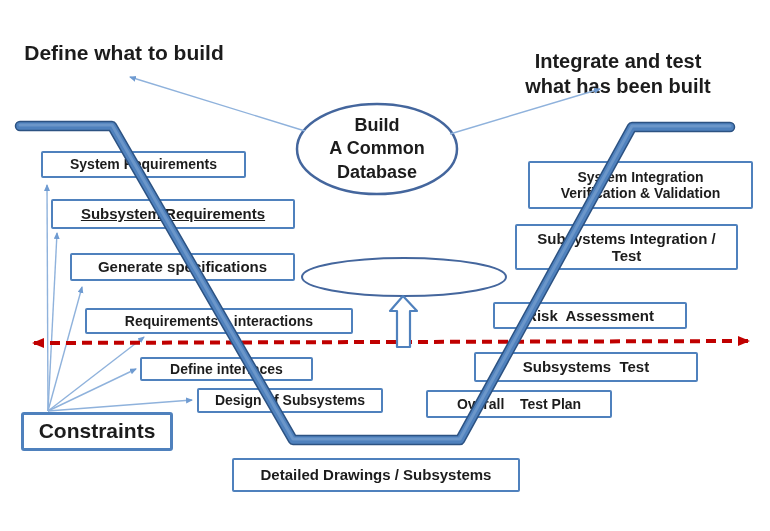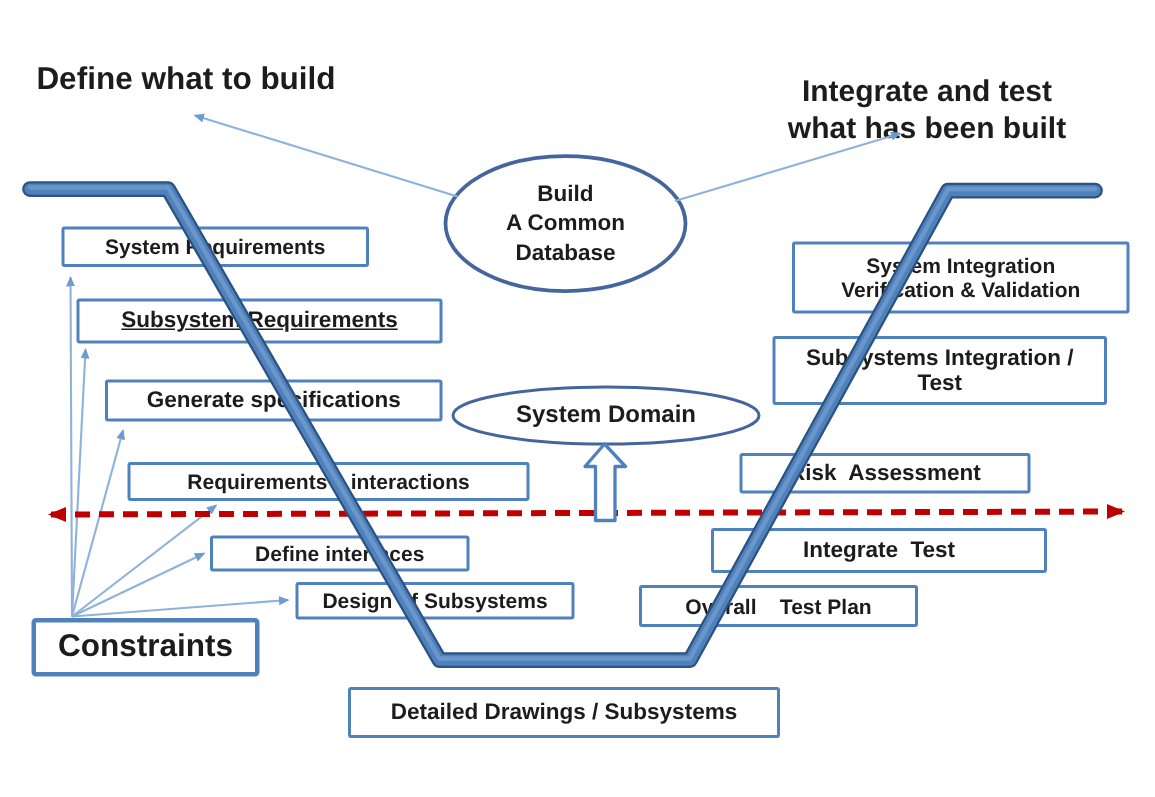--- a/index.html
+++ b/index.html
@@ -52,21 +52,21 @@
   <div class="vbox lbl" style="left:232px;top:458px;width:288px;height:34px;font-size:15px;">Detailed Drawings / Subsystems</div>
 
   <div class="vbox lbl" style="left:528px;top:161px;width:225px;height:48px;">System Integration
 Verification &amp; Validation</div>
 
   <div class="vbox lbl" style="left:515px;top:224px;width:223px;height:46px;font-size:15px;">Subsystems Integration /
 Test</div>
 
   <div class="vbox" style="left:493px;top:302px;width:194px;height:27px;font-size:15px;">Risk  Assessment</div>
 
-  <div class="vbox" style="left:474px;top:352px;width:224px;height:30px;font-size:15px;">Integrate  Test</div>
+  <div class="vbox" style="left:474px;top:352px;width:224px;height:30px;font-size:15px;">Subsystems  Test</div>
 
   <div class="vbox" style="left:426px;top:390px;width:186px;height:28px;">Overall    Test Plan</div>
 
   <svg class="overlay" width="770" height="531" viewBox="0 0 770 531">
     <defs>
       <marker id="arrBlue" markerWidth="8" markerHeight="8" refX="6" refY="3" orient="auto" markerUnits="userSpaceOnUse">
         <path d="M0,0 L7,3 L0,6 z" fill="#6f9bd1"></path>
       </marker>
       <marker id="arrRed" markerWidth="14" markerHeight="12" refX="10" refY="5" orient="auto-start-reverse" markerUnits="userSpaceOnUse">
         <path d="M0,0 L12,5 L0,10 z" fill="#c00000"></path>
@@ -94,19 +94,18 @@
 
     <path d="M403,296 L417,311 L410,311 L410,347 L397,347 L397,311 L390,311 Z" fill="#ffffff" stroke="#4f81bd" stroke-width="2.2" stroke-linejoin="round"></path>
 
     <g fill="none" stroke-linejoin="round" stroke-linecap="round">
       <polyline points="20,126 112,126 293,440 460,440 632,127 730,127" stroke="#2c5282" stroke-width="10.5"></polyline>
       <polyline points="20,126 112,126 293,440 460,440 632,127 730,127" stroke="#4f81bd" stroke-width="7.5"></polyline>
       <polyline points="20,125 112,125 293,439 460,439 632,126 730,126" stroke="#6b96c9" stroke-width="3"></polyline>
     </g>
   </svg>
 
-  <div class="ellipse-text" style="left:297px;top:111px;width:160px;height:76px;font-size:15px;text-align:center;">Build
+  <div class="ellipse-text" style="left:297px;top:111px;width:160px;height:76px;font-size:18px;text-align:center;">Build
 A Common
 Database</div>
 
-  <div class="ellipse-text" style="left:302px;top:265px;width:204px;height:25px;font-size:16px;">System Domain</div>
 
 </div>
 
 </body></html>

